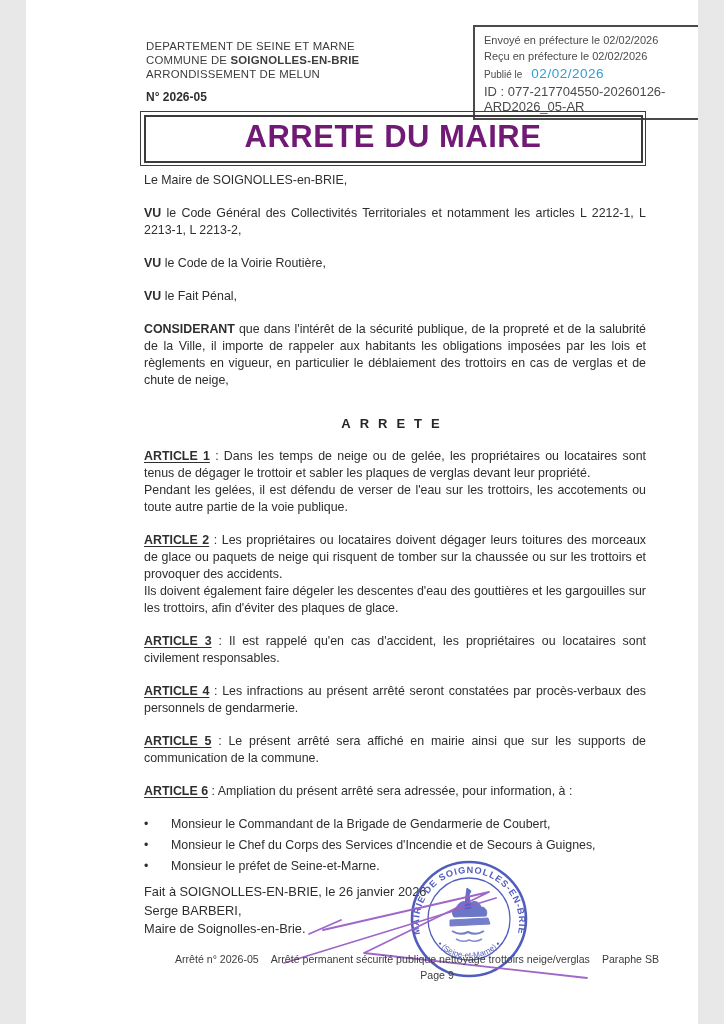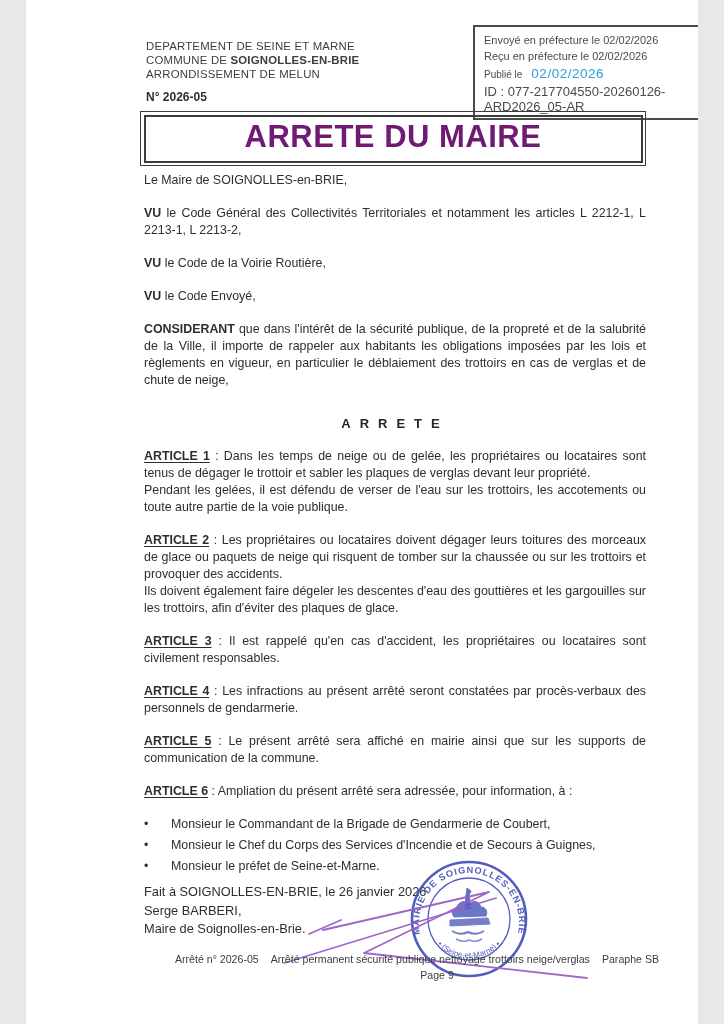--- a/index.html
+++ b/index.html
@@ -76,21 +76,21 @@
       <span class="title-text">ARRETE DU MAIRE</span>
     </div>
   </div>
 
   <div class="doc-body">
     <p>Le Maire de SOIGNOLLES-en-BRIE,</p>
 
     <div>
         <p class="block justify"><span class="inline-label">VU</span><span> le Code Général des Collectivités Territoriales et notamment les articles L 2212-1, L 2213-1, L 2213-2,</span></p>
         <p class="block justify"><span class="inline-label">VU</span><span> le Code de la Voirie Routière,</span></p>
-        <p class="block justify"><span class="inline-label">VU</span><span> le Code Envoyé,</span></p>
+        <p class="block justify"><span class="inline-label">VU</span><span> le Fait Pénal,</span></p>
       </div>
 
     <p class="block justify"><span class="inline-label">CONSIDERANT</span><span> </span><span>que dans l'intérêt de la sécurité publique, de la propreté et de la salubrité de la Ville, il importe de rappeler aux habitants les obligations imposées par les lois et règlements en vigueur, en particulier le déblaiement des trottoirs en cas de verglas et de chute de neige,</span></p>
 
     <div class="arrete-heading">ARRETE</div>
 
     <div>
         <div class="block">
           <div class="justify"><span class="article-label">ARTICLE 1</span><span> : </span><span>Dans les temps de neige ou de gelée, les propriétaires ou locataires sont tenus de dégager le trottoir et sabler les plaques de verglas devant leur propriété.</span></div>
           <div class="justify">Pendant les gelées, il est défendu de verser de l'eau sur les trottoirs, les accotements ou toute autre partie de la voie publique.</div>

